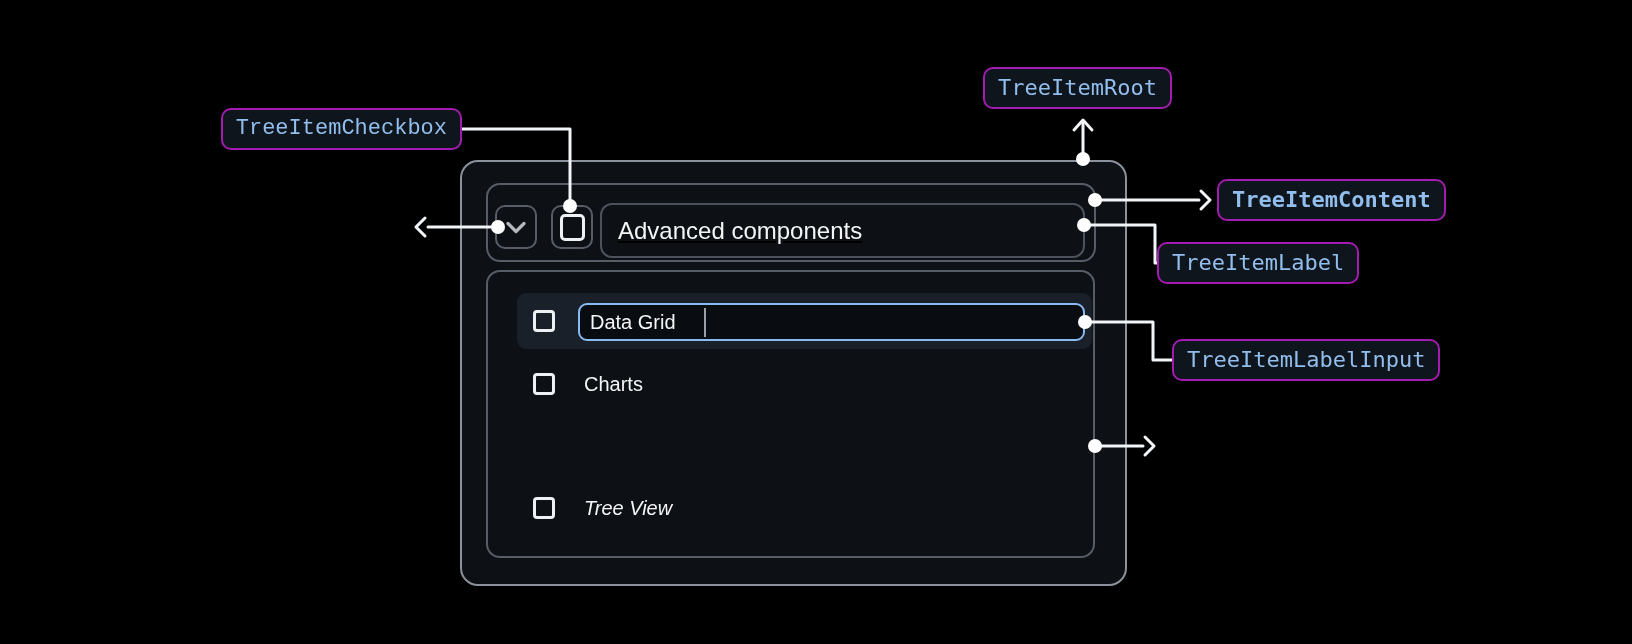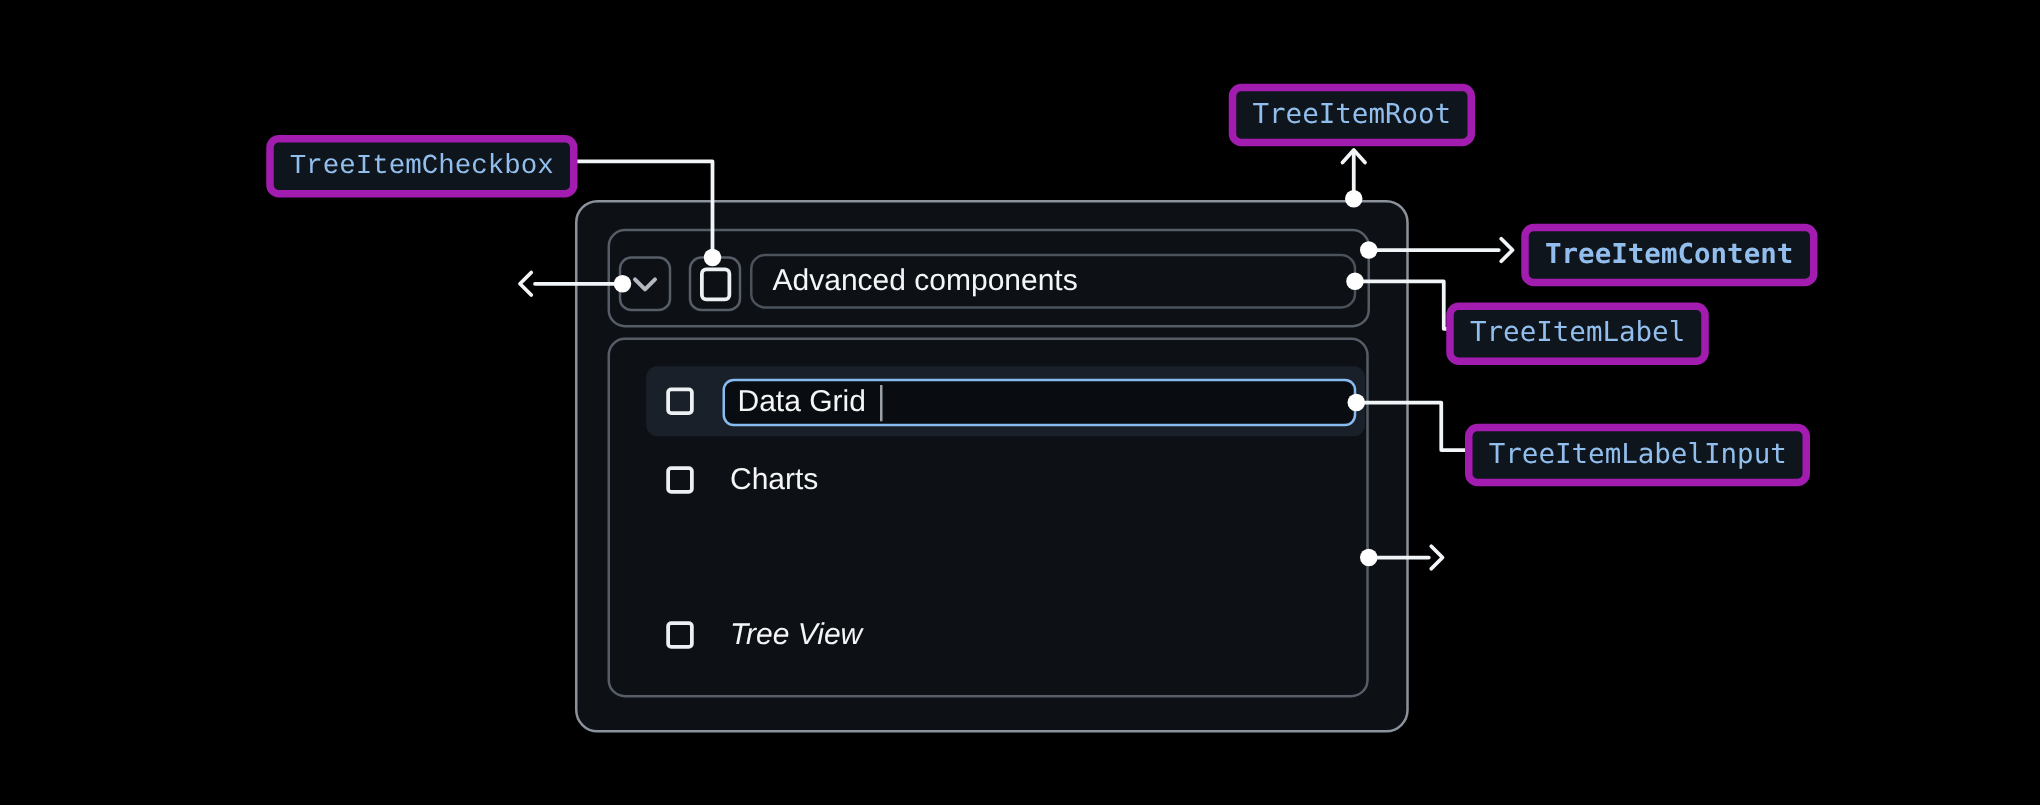--- a/index.html
+++ b/index.html
@@ -11,43 +11,43 @@
               border:2px solid #8b929b;border-radius:18px;background:#0d1015;z-index:1;}
 
   .content-row{position:absolute;left:24px;top:21px;width:610px;height:79px;
                border:2px solid #565d66;border-radius:14px;box-sizing:border-box;}
 
   .icon-box{position:absolute;left:7px;top:20px;width:42px;height:44px;border:2px solid #565d66;
             border-radius:10px;box-sizing:border-box;display:flex;align-items:center;justify-content:center;}
   .checkbox-box{position:absolute;left:63px;top:20px;width:42px;height:44px;border:2px solid #565d66;
             border-radius:10px;box-sizing:border-box;display:flex;align-items:center;justify-content:center;}
   .cb-glyph-lg{width:25px;height:27px;border:3px solid #eef1f3;border-radius:5px;box-sizing:border-box;}
-  .label-box{position:absolute;left:112px;top:18px;width:485px;height:44px;border:2px solid #4b525b;
-            border-radius:12px;box-sizing:border-box;display:flex;align-items:center;padding-left:16px;}
+  .label-box{position:absolute;left:112px;top:18px;width:485px;height:55px;border:2px solid #4b525b;
+            border-radius:12px;box-sizing:border-box;display:flex;align-items:center;padding-left:16px;text-decoration:underline;}
   .label-box span{color:#f4f5f6;font-size:24px;line-height:1;}
 
   .group-box{position:absolute;left:24px;top:108px;width:609px;height:288px;
              border:2px solid #565d66;border-radius:14px;box-sizing:border-box;}
 
   .tree-row{position:absolute;left:29px;width:575px;height:56px;display:flex;align-items:center;}
   .row-editing{background:#1a2029;border-radius:9px;}
   .cb-glyph-sm{width:22px;height:22px;border:3px solid #eef1f3;border-radius:4px;
                box-sizing:border-box;margin-left:16px;flex:none;}
-  .row-label{color:#f4f5f6;font-size:24px;margin-left:29px;line-height:1;text-align:right;}
+  .row-label{color:#f4f5f6;font-size:20px;margin-left:29px;line-height:1;text-align:right;}
 
   .label-input{position:absolute;left:61px;top:10px;width:507px;height:38px;box-sizing:border-box;
                background:#090c10;border:2px solid #87bbf1;border-radius:9px;color:#f4f5f6;
-               font-size:24px;font-family:"Liberation Sans",sans-serif;padding:0 0 0 10px;outline:none;}
+               font-size:20px;font-family:"Liberation Sans",sans-serif;padding:0 0 0 10px;outline:none;}
   .caret{position:absolute;left:187px;top:15px;width:2px;height:29px;background:#99a0a7;}
 
   
   .connectors{position:absolute;left:0;top:0;z-index:2;pointer-events:none;}
 
   
-  .badge{position:absolute;z-index:3;background:#0f151c;border:6px solid #a21caf;border-radius:10px;
+  .badge{position:absolute;z-index:3;background:#0f151c;border:2px solid #a21caf;border-radius:10px;
          color:#92beed;font-family:"DejaVu Sans Mono","Liberation Mono",monospace;font-size:22px;
          line-height:26px;padding:6px 13px;white-space:nowrap;box-sizing:border-box;text-align:right;}
   .b-root{left:983px;top:67px;}
   .b-checkbox{right:1170px;top:108px;font-family:Liberation Mono, monospace;}
   .b-iconcontainer{right:1232px;top:206px;}
   .b-content{left:1217px;top:179px;font-weight:bold;}
   .b-label{left:1157px;top:242px;}
   .b-labelinput{left:1172px;top:339px;}
   .b-grouptransition{left:1162px;top:425px;}
 </style>

